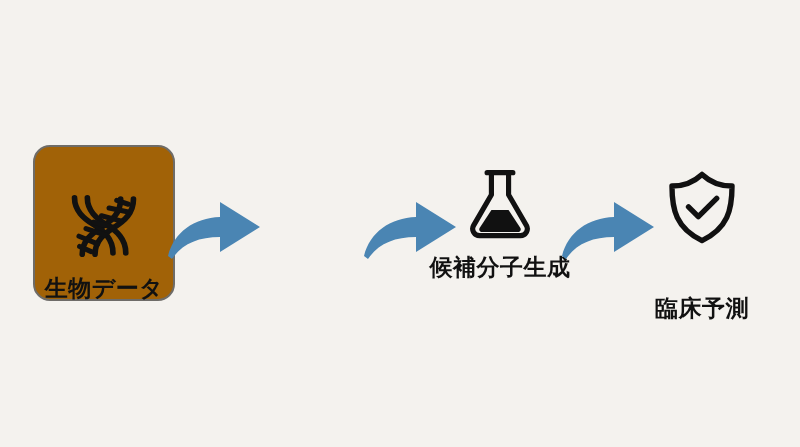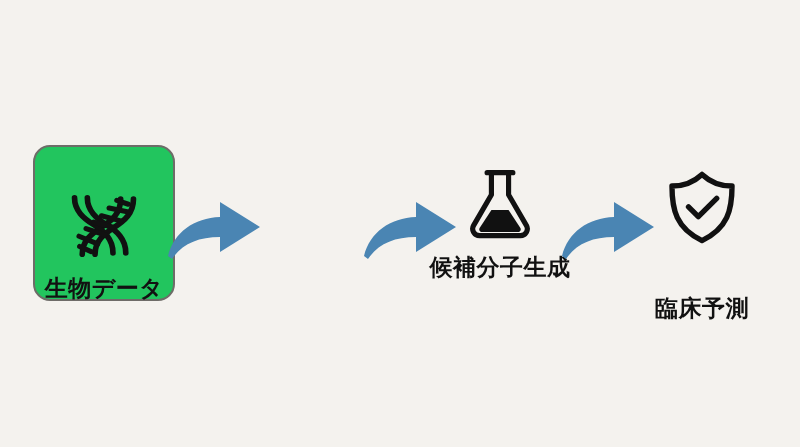--- a/index.html
+++ b/index.html
@@ -42,21 +42,21 @@
     letter-spacing: 0.5px;
     white-space: nowrap;
     line-height: 1;
   }
 
   
   .stage.boxed {
     box-sizing: border-box;
     border: 2px solid #6e6c68;
     border-radius: 17px;
-    background: #22c55e;
+    background: #a16207;
     padding-top: 38px;
   }
 
   
   .arrow {
     position: absolute;
   }
 
   .svg-icon { display: block; }
 </style>

